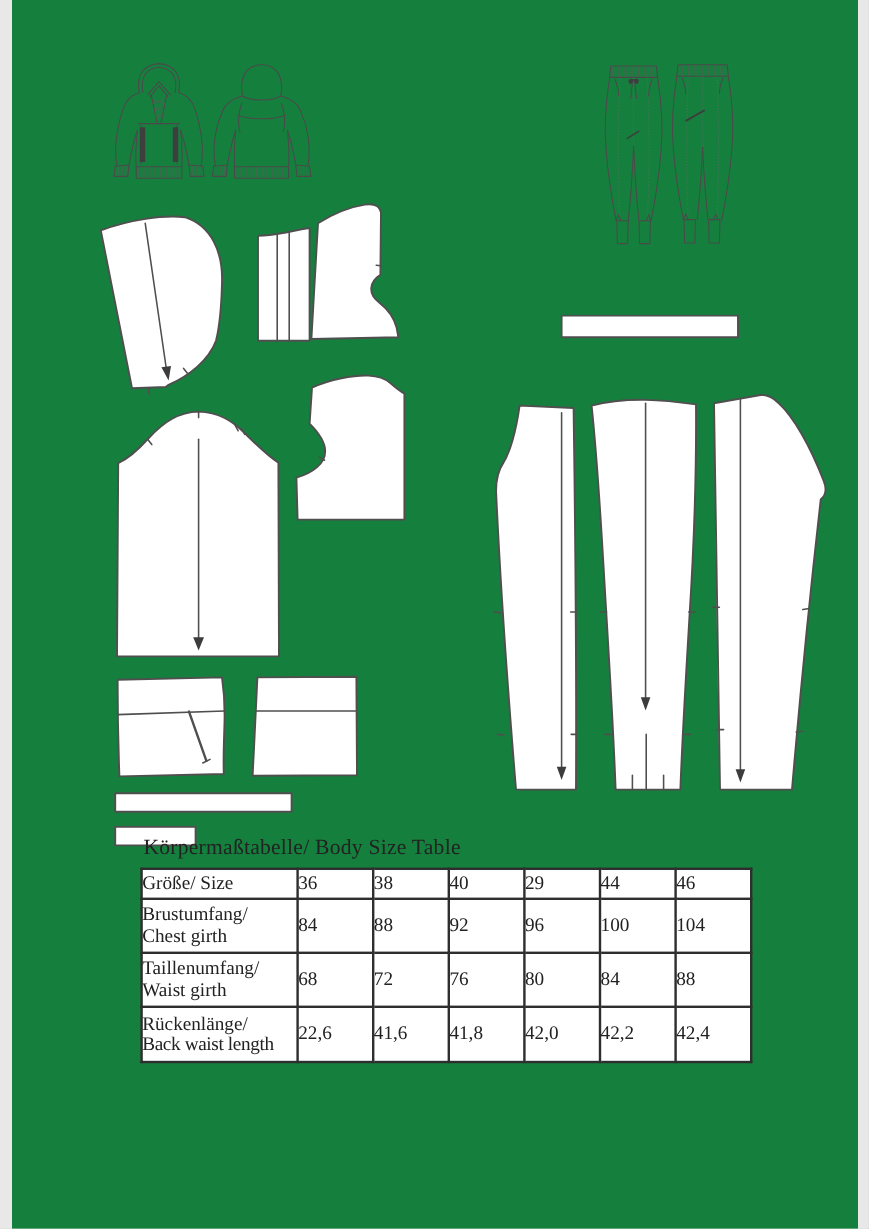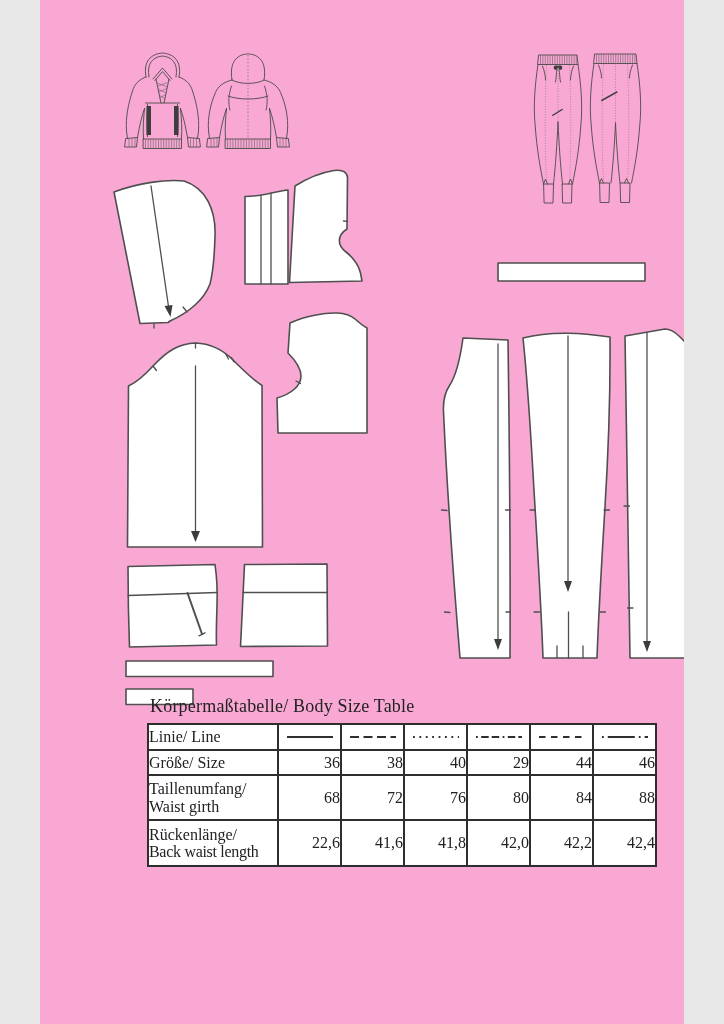--- a/index.html
+++ b/index.html
@@ -1,17 +1,17 @@
 <!DOCTYPE html>
 <html><head>
 <meta charset="utf-8">
 <style>
   html,body{margin:0;padding:0;background:#e8e8e8;}
   .page{
-    position:relative;width:644px;height:1024px;background:#f9a8d4;
+    position:relative;width:705px;height:1024px;background:#15803d;
     font-family:"Liberation Serif","DejaVu Serif",serif;color:#1c1c1c;
     overflow:hidden;margin:0 auto;
   }
   .art{position:absolute;}
   .art path,.art line,.art rect,.art polyline{vector-effect:non-scaling-stroke;}
   .sketch{stroke:#4a4a4a;stroke-width:0.9;fill:none;stroke-linecap:round;stroke-linejoin:round;}
   .sketch-thin{stroke:#5a5a5a;stroke-width:0.55;fill:none;}
   .dots{stroke:#6a6a6a;stroke-width:0.55;fill:none;stroke-dasharray:1 1.6;}
   .dark{fill:#3e3e3e;stroke:none;}
   .piece{stroke:#4f4f4f;stroke-width:1.6;fill:#ffffff;stroke-linejoin:round;}
@@ -25,21 +25,21 @@
   }
   table.size-table{
     position:absolute;left:107px;top:723px;border-collapse:collapse;
     table-layout:fixed;
   }
   table.size-table td{
     border:2px solid #2e2e2e;font-size:16px;color:#222;
     padding:0;vertical-align:middle;background:#fff;
   }
   td.label-cell{width:128px;padding:1px 3px 1px 6px;line-height:1.08;}
-  td.value-cell{width:61px;text-align:right;}
+  td.value-cell{width:61px;text-align:left;}
   tr.r-line td{height:24px;}
   tr.r-size td{height:23px;}
   tr.r-tall td{height:43px;}
   tr.r-last td{height:44px;}
   .line-swatch{display:block;margin:0 auto;}
   .line-swatch line{stroke:#2f2f2f;stroke-width:2.2;}
   .ls-solid line{stroke-dasharray:none;}
   .ls-longdash line{stroke-dasharray:9 4.5;}
   .ls-dotted line{stroke-dasharray:1.8 4.6;}
   .ls-dashdot line{stroke-dasharray:1.8 3.4 7.5 3 7.5 3.4;}
@@ -225,64 +225,43 @@
     <path class="piece" d="M2 10 L42 3 C47 3.2 52 6 56 10 C68 21 82 45 93.5 75 C96 81.5 95.5 86.5 91 90 C83 160 74 250 67 332 L7 332 C5 250 3.5 130 2 10 Z"></path>
     <path class="pline" d="M24 7 V318"></path>
     <path class="phead" d="M24 326 L20 315 L28 315 Z"></path>
     <path class="pline" d="M1 180 L6.5 180 M76 182 L81.5 181 M4.5 282 L10 282 M70.5 284 L76 283.4"></path>
   </svg>
 
   <div class="table-title">Körpermaßtabelle/ Body Size Table</div>
 
   <table class="size-table">
     <tbody>
-      <tr class="r-line">
-        <td class="label-cell">Linie/ Line</td>
-        <td class="value-cell">
-          <svg class="line-swatch ls-solid" width="52" height="14">
-              <line x1="3" y1="7" x2="49" y2="7"></line>
-            </svg>
-        </td>
-        <td class="value-cell">
-          <svg class="line-swatch ls-longdash" width="52" height="14">
-              <line x1="3" y1="7" x2="49" y2="7"></line>
-            </svg>
-        </td>
-        <td class="value-cell">
-          <svg class="line-swatch ls-dotted" width="52" height="14">
-              <line x1="3" y1="7" x2="49" y2="7"></line>
-            </svg>
-        </td>
-        <td class="value-cell">
-          <svg class="line-swatch ls-dashdot" width="52" height="14">
-              <line x1="3" y1="7" x2="49" y2="7"></line>
-            </svg>
-        </td>
-        <td class="value-cell">
-          <svg class="line-swatch ls-dash" width="52" height="14">
-              <line x1="3" y1="7" x2="49" y2="7"></line>
-            </svg>
-        </td>
-        <td class="value-cell">
-          <svg class="line-swatch ls-dotlongdash" width="52" height="14">
-              <line x1="3" y1="7" x2="49" y2="7"></line>
-            </svg>
-        </td>
-      </tr>
 
       <tr class="r-size">
         <td class="label-cell">Größe/ Size</td>
         <td class="value-cell">36</td>
         <td class="value-cell">38</td>
         <td class="value-cell">40</td>
         <td class="value-cell">29</td>
         <td class="value-cell">44</td>
         <td class="value-cell">46</td>
       </tr>
 
+      <tr class="r-tall">
+        <td class="label-cell">
+          <span style="display:block">Brustumfang/</span>
+          <span style="display:block">Chest girth</span>
+        </td>
+        <td class="value-cell">84</td>
+        <td class="value-cell">88</td>
+        <td class="value-cell">92</td>
+        <td class="value-cell">96</td>
+        <td class="value-cell">100</td>
+        <td class="value-cell">104</td>
+      </tr>
 
       <tr class="r-tall">
         <td class="label-cell">
           <span style="display:block">Taillenumfang/</span>
           <span style="display:block">Waist girth</span>
         </td>
         <td class="value-cell">68</td>
         <td class="value-cell">72</td>
         <td class="value-cell">76</td>
         <td class="value-cell">80</td>

